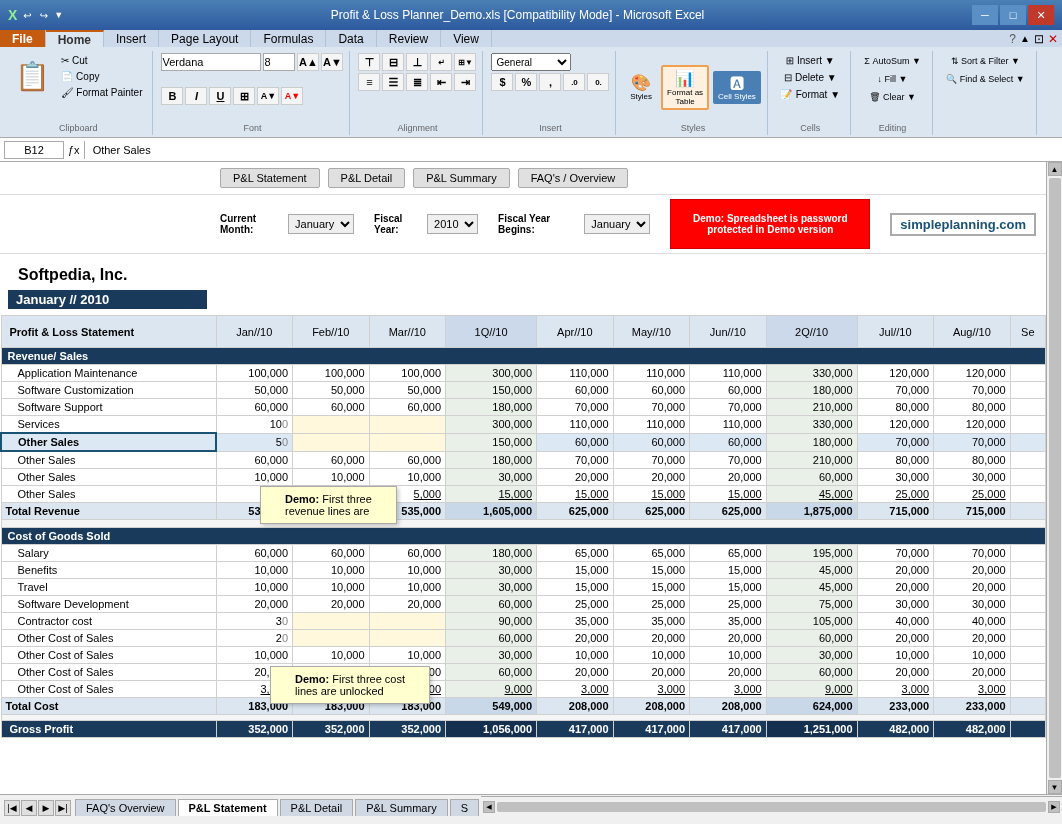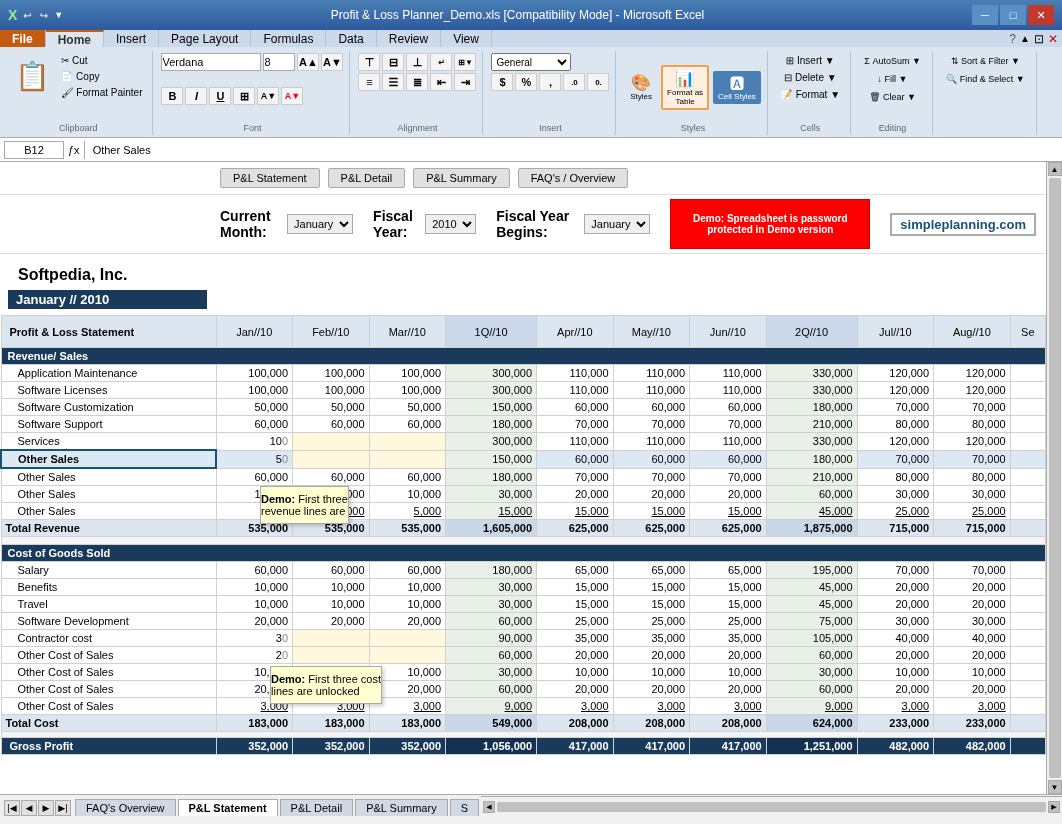--- a/index.html
+++ b/index.html
@@ -43,21 +43,21 @@
     
     .sheet-area { flex: 1; overflow: hidden; background: white; position: relative; }
 
     
     .nav-buttons { display: flex; gap: 8px; padding: 6px 220px; background: white; border-bottom: 1px solid #ddd; }
     .nav-btn { padding: 3px 12px; background: #e0e0e0; border: 1px solid #aaa; cursor: pointer; font-size: 11px; border-radius: 2px; }
 
     
     .controls-area { display: flex; align-items: center; padding: 4px 10px; background: white; border-bottom: 1px solid #ddd; gap: 20px; }
     .control-group { display: flex; align-items: center; gap: 4px; font-size: 11px; }
-    .control-label { font-weight: bold; font-size: 14px; }
+    .control-label { font-weight: bold; font-size: 10px; }
     .control-select { border: 1px solid #aaa; padding: 1px 2px; font-size: 11px; height: 20px; }
     .demo-box { background: #ff0000; color: white; font-size: 10px; padding: 13px 8px; border: 1px solid #cc0000; max-width: 200px; text-align: center; font-weight: bold; }
     .logo-area { margin-left: auto; font-size: 13px; color: #1a5276; font-weight: bold; border: 2px solid #aaa; padding: 2px 8px; }
 
     
     .spreadsheet { width: 100%; border-collapse: collapse; font-size: 11px; }
     .spreadsheet th, .spreadsheet td { border: 1px solid #d0d0d0; padding: 2px 4px; white-space: nowrap; }
     .spreadsheet th { background: #dce6f1; text-align: center; font-weight: normal; height: 32px; }
     .col-header { width: 215px; min-width: 215px; background: #dce6f1; }
 
@@ -69,21 +69,21 @@
 
     .cell-num { text-align: right; }
     .cell-name { padding-left: 8px; }
     .cell-name.indent { padding-left: 16px; }
     .cell-name.bold { font-weight: bold; }
 
     .company-header { font-size: 16px; font-weight: bold; padding: 8px 10px 4px; }
 
     .tooltip-demo { 
       position: absolute; background: #ffffd0; border: 1px solid #aaa; 
-      padding: 6px 0; font-size: 11px; z-index: 100; box-shadow: 2px 2px 4px rgba(0,0,0,0.2);
+      padding: 6px 24px; font-size: 11px; z-index: 100; box-shadow: 2px 2px 4px rgba(0,0,0,0.2);
     }
     .tooltip-demo.tooltip1 { top: 232px; left: 260px; }
     .tooltip-demo.tooltip2 { top: 412px; left: 270px; }
     .sheet-tab { padding: 2px 10px; border: 1px solid #aaa; background: #d0d8e4; font-size: 11px; cursor: pointer; border-bottom: none; margin-right: 2px; }
     .sheet-tab.active { background: white; font-weight: bold; }
     .sheet-tab-nav-btn { width: 16px; height: 16px; border: 1px solid #aaa; background: #e0e0e0; font-size: 9px; cursor: pointer; display: flex; align-items: center; justify-content: center; }
 
     
     .scroll-wrapper { overflow: hidden; width: 100%; height: 100%; }
 
@@ -335,34 +335,20 @@
               <td class="cell-num" style="background:#e8f0e8;">300,000</td>
               <td class="cell-num">110,000</td>
               <td class="cell-num">110,000</td>
               <td class="cell-num">110,000</td>
               <td class="cell-num" style="background:#e8f0e8;">330,000</td>
               <td class="cell-num">120,000</td>
               <td class="cell-num">120,000</td>
               <td class="cell-num"></td>
             </tr>
             <tr>
-              <td class="cell-name indent">Software Licenses</td>
-              <td class="cell-num">100,000</td>
-              <td class="cell-num">100,000</td>
-              <td class="cell-num">100,000</td>
-              <td class="cell-num" style="background:#e8f0e8;">300,000</td>
-              <td class="cell-num">110,000</td>
-              <td class="cell-num">110,000</td>
-              <td class="cell-num">110,000</td>
-              <td class="cell-num" style="background:#e8f0e8;">330,000</td>
-              <td class="cell-num">120,000</td>
-              <td class="cell-num">120,000</td>
-              <td class="cell-num"></td>
-            </tr>
-            <tr>
               <td class="cell-name indent">Software Customization</td>
               <td class="cell-num">50,000</td>
               <td class="cell-num">50,000</td>
               <td class="cell-num">50,000</td>
               <td class="cell-num" style="background:#e8f0e8;">150,000</td>
               <td class="cell-num">60,000</td>
               <td class="cell-num">60,000</td>
               <td class="cell-num">60,000</td>
               <td class="cell-num" style="background:#e8f0e8;">180,000</td>
               <td class="cell-num">70,000</td>

